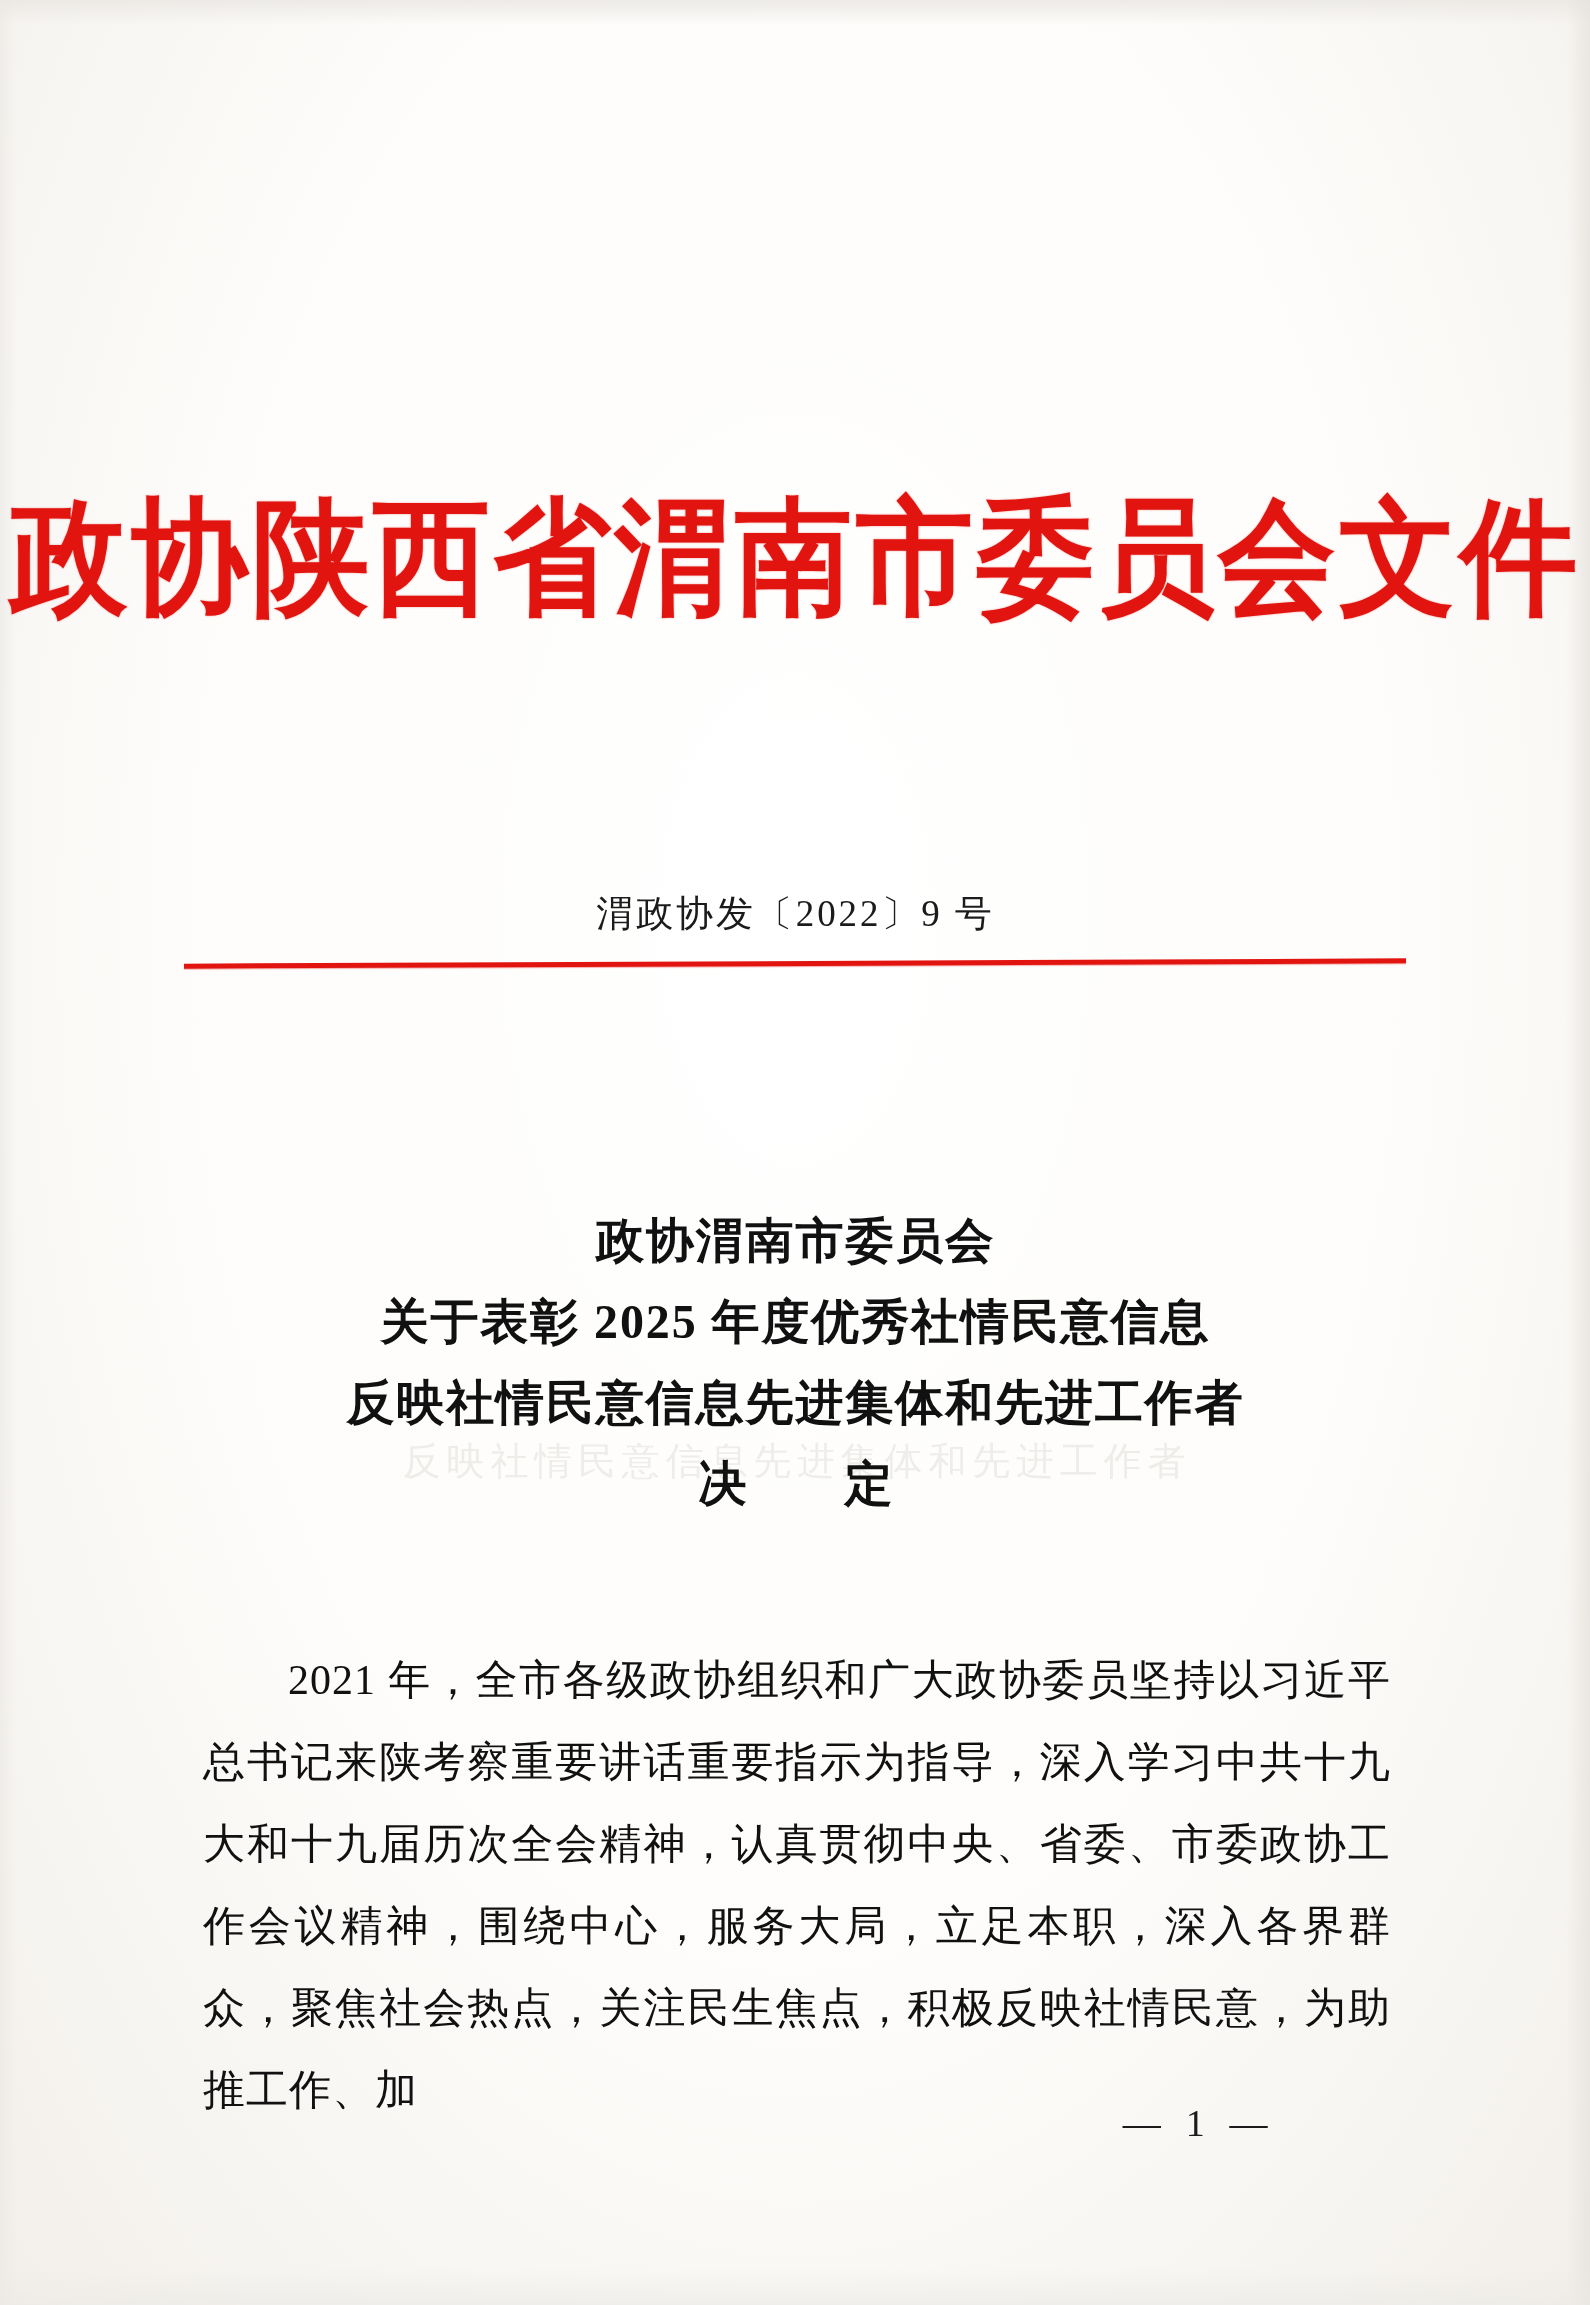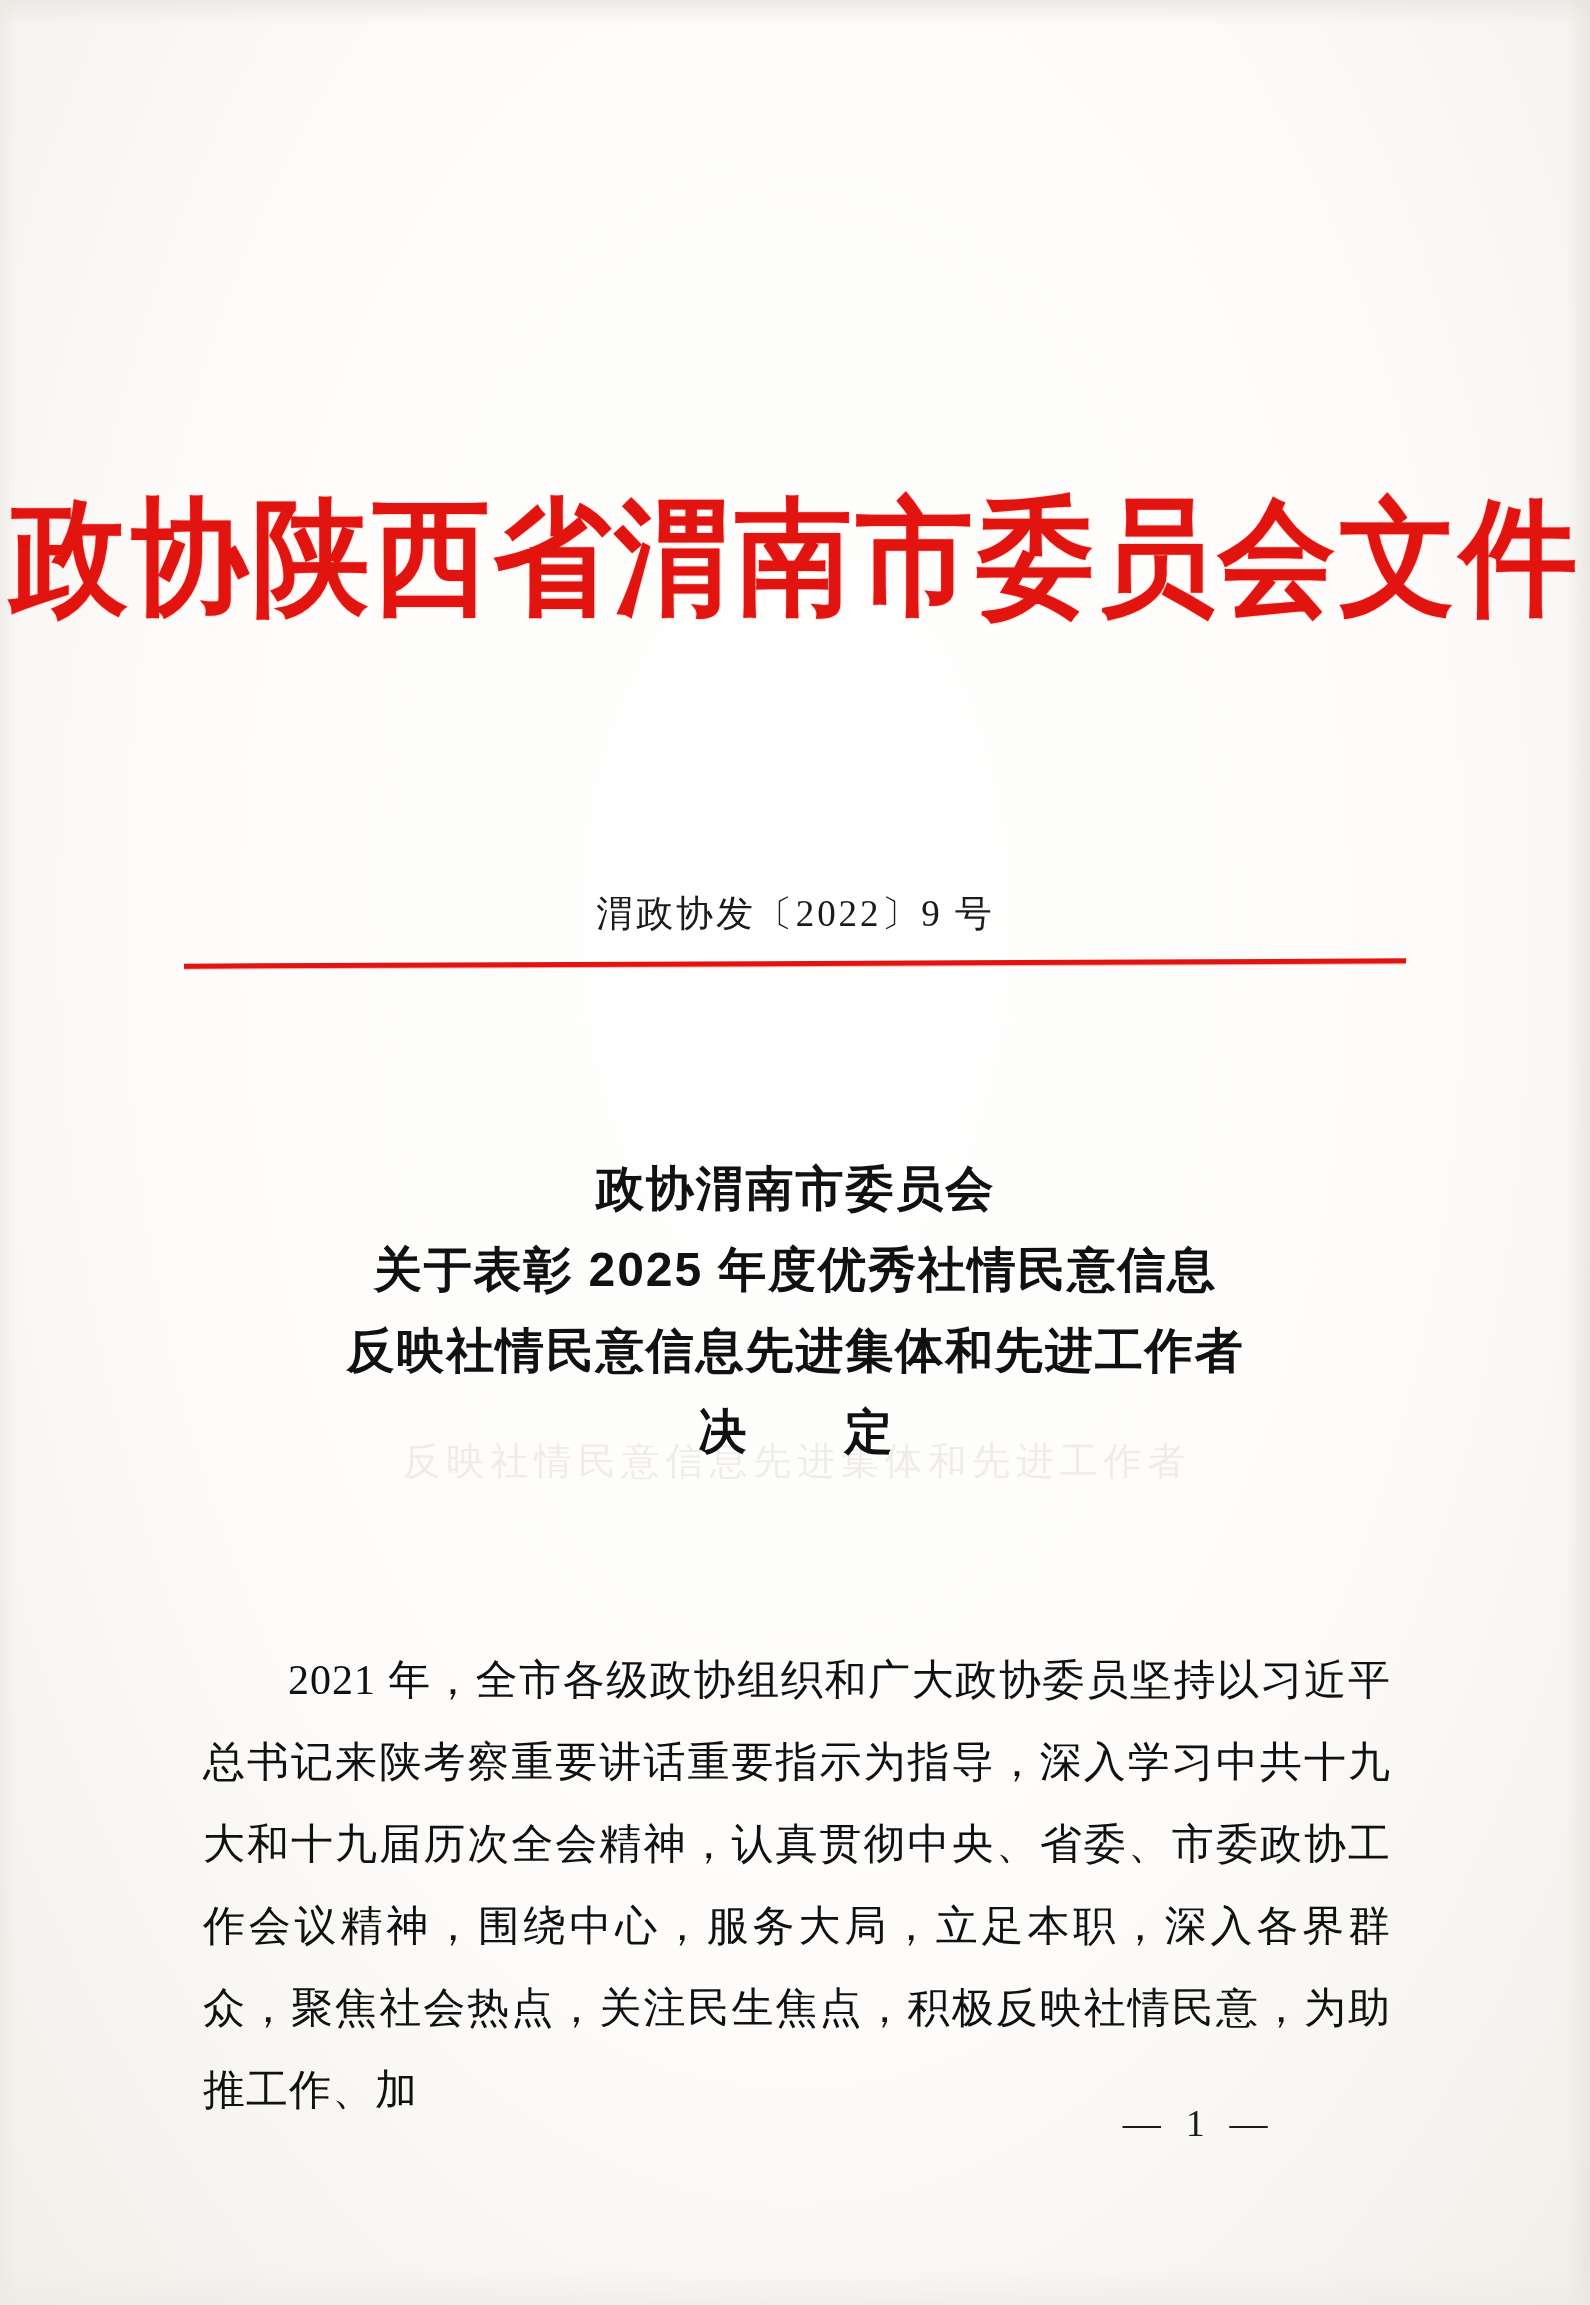--- a/index.html
+++ b/index.html
@@ -104,23 +104,23 @@
     background: #e11410;
     box-shadow: 0 1px 1px rgba(225,20,16,0.35);
     transform: rotate(-0.25deg);
   }
 
   
   .title-block {
     position: absolute;
     left: 173px;
     width: 1245px;
-    top: 1148px;
-    text-align: center;
-    font-family: Liberation Sans, sans-serif;
+    top: 1200px;
+    text-align: center;
+    font-family: Liberation Serif, serif;
     font-weight: bold;
     color: #111;
   }
   .title-line {
     font-size: 48px;
     line-height: 81px;
     letter-spacing: 1.9px;
   }
   .title-line.decision {
     letter-spacing: 25px;

